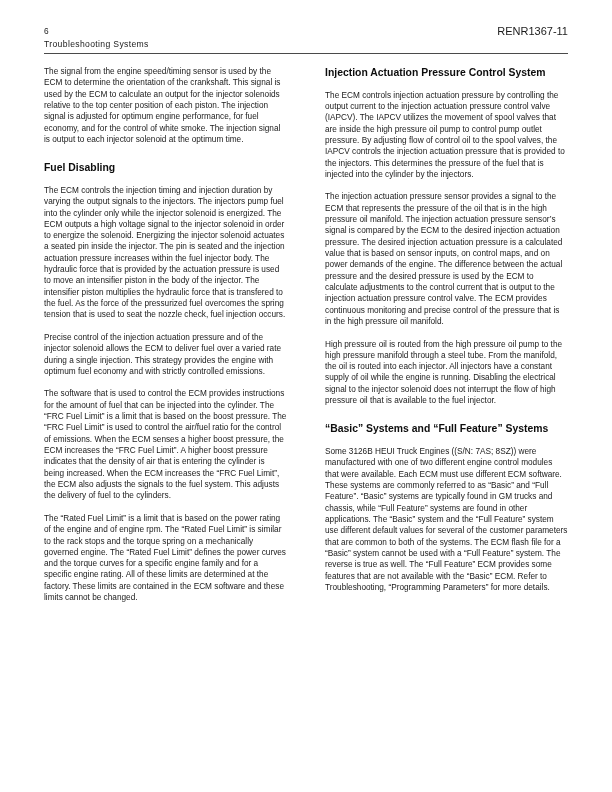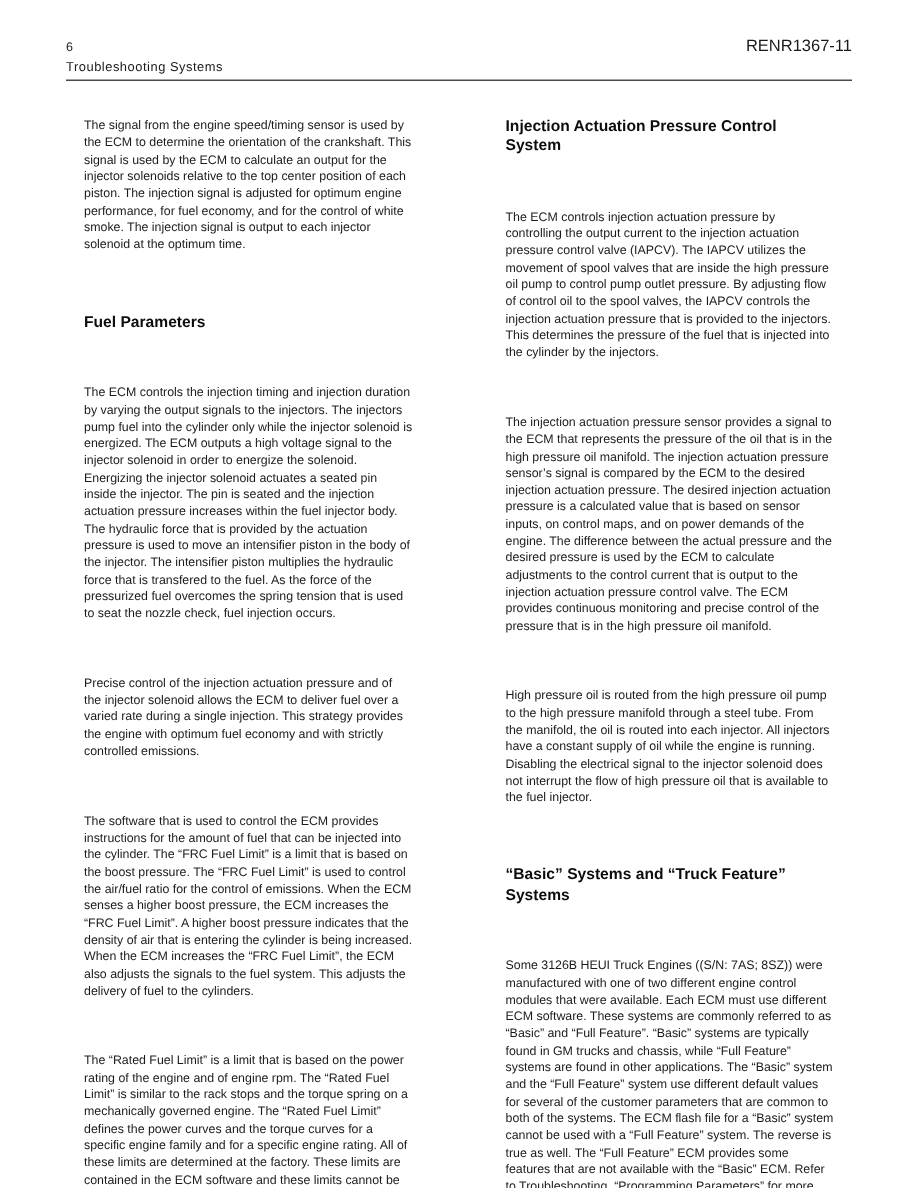--- a/index.html
+++ b/index.html
@@ -79,30 +79,30 @@
     width: 243px;
     font-size: 8.25px;
     line-height: 11.32px;
     color: #1a1a1a;
     text-align: left;
   }
   .col-left  { left: 44px; }
   .col-right { left: 325px; }
 
   h2.sect {
-    margin: 12px;
+    margin: 0;
     font-size: 10.4px;
     line-height: 13.1px;
     font-weight: bold;
     color: #0d0d0d;
     letter-spacing: 0.01px;
   }
 
   p.body {
-    margin: 12px;
+    margin: 0;
     font-size: 8.25px;
     line-height: 11.32px;
     color: #1a1a1a;
   }
 
   
   .gap-para  { height: 11.3px; }
   .gap-before-head { height: 16.0px; }
   .gap-after-head  { height: 10.6px; }
 </style>
@@ -119,21 +119,21 @@
     <div class="hdr-section">Troubleshooting Systems</div>
   </div>
   <div class="hdr-rule"></div>
 
   <div class="col col-left">
 
     <p class="body">The signal from the engine speed/timing sensor is used by the ECM to determine the orientation of the crankshaft. This signal is used by the ECM to calculate an output for the injector solenoids relative to the top center position of each piston. The injection signal is adjusted for optimum engine performance, for fuel economy, and for the control of white smoke. The injection signal is output to each injector solenoid at the optimum time.</p>
 
     <div class="gap-before-head"></div>
 
-    <h2 class="sect">Fuel Parameters</h2>
+    <h2 class="sect">Fuel Disabling</h2>
 
     <div class="gap-after-head"></div>
 
     <p class="body">The ECM controls the injection timing and injection duration by varying the output signals to the injectors. The injectors pump fuel into the cylinder only while the injector solenoid is energized. The ECM outputs a high voltage signal to the injector solenoid in order to energize the solenoid. Energizing the injector solenoid actuates a seated pin inside the injector. The pin is seated and the injection actuation pressure increases within the fuel injector body. The hydraulic force that is provided by the actuation pressure is used to move an intensifier piston in the body of the injector. The intensifier piston multiplies the hydraulic force that is transfered to the fuel. As the force of the pressurized fuel overcomes the spring tension that is used to seat the nozzle check, fuel injection occurs.</p>
 
     <div class="gap-para"></div>
 
     <p class="body">Precise control of the injection actuation pressure and of the injector solenoid allows the ECM to deliver fuel over a varied rate during a single injection. This strategy provides the engine with optimum fuel economy and with strictly controlled emissions.</p>
 
     <div class="gap-para"></div>
@@ -156,20 +156,20 @@
     <div class="gap-para"></div>
 
     <p class="body">The injection actuation pressure sensor provides a signal to the ECM that represents the pressure of the oil that is in the high pressure oil manifold. The injection actuation pressure sensor’s signal is compared by the ECM to the desired injection actuation pressure. The desired injection actuation pressure is a calculated value that is based on sensor inputs, on control maps, and on power demands of the engine. The difference between the actual pressure and the desired pressure is used by the ECM to calculate adjustments to the control current that is output to the injection actuation pressure control valve. The ECM provides continuous monitoring and precise control of the pressure that is in the high pressure oil manifold.</p>
 
     <div class="gap-para"></div>
 
     <p class="body">High pressure oil is routed from the high pressure oil pump to the high pressure manifold through a steel tube. From the manifold, the oil is routed into each injector. All injectors have a constant supply of oil while the engine is running. Disabling the electrical signal to the injector solenoid does not interrupt the flow of high pressure oil that is available to the fuel injector.</p>
 
     <div class="gap-before-head"></div>
 
-    <h2 class="sect">“Basic” Systems and “Truck Feature” Systems</h2>
+    <h2 class="sect">“Basic” Systems and “Full Feature” Systems</h2>
 
     <div class="gap-after-head"></div>
 
     <p class="body">Some 3126B HEUI Truck Engines ((S/N: 7AS; 8SZ)) were manufactured with one of two different engine control modules that were available. Each ECM must use different ECM software. These systems are commonly referred to as “Basic” and “Full Feature”. “Basic” systems are typically found in GM trucks and chassis, while “Full Feature” systems are found in other applications. The “Basic” system and the “Full Feature” system use different default values for several of the customer parameters that are common to both of the systems. The ECM flash file for a “Basic” system cannot be used with a “Full Feature” system. The reverse is true as well. The “Full Feature” ECM provides some features that are not available with the “Basic” ECM. Refer to Troubleshooting, “Programming Parameters” for more details.</p>
   </div>
 
 </div>
 
 </body></html>

